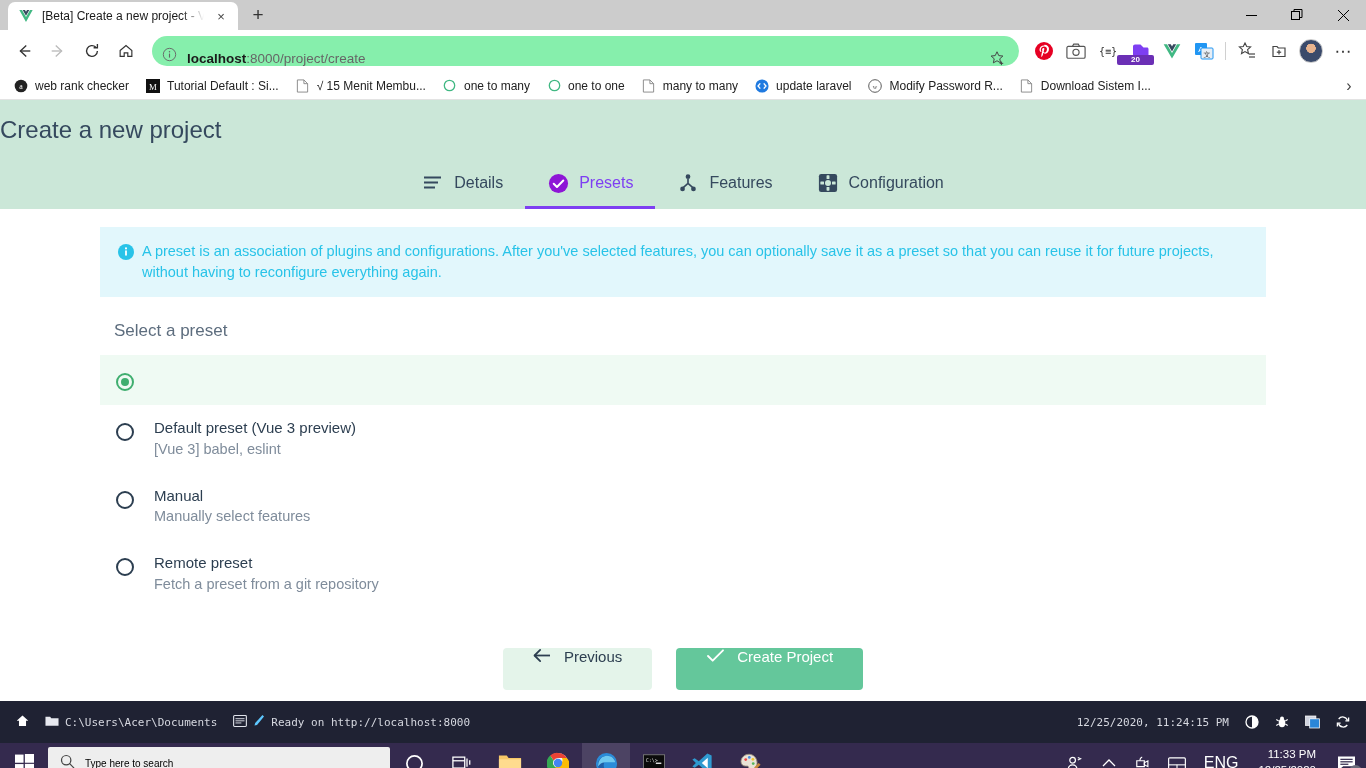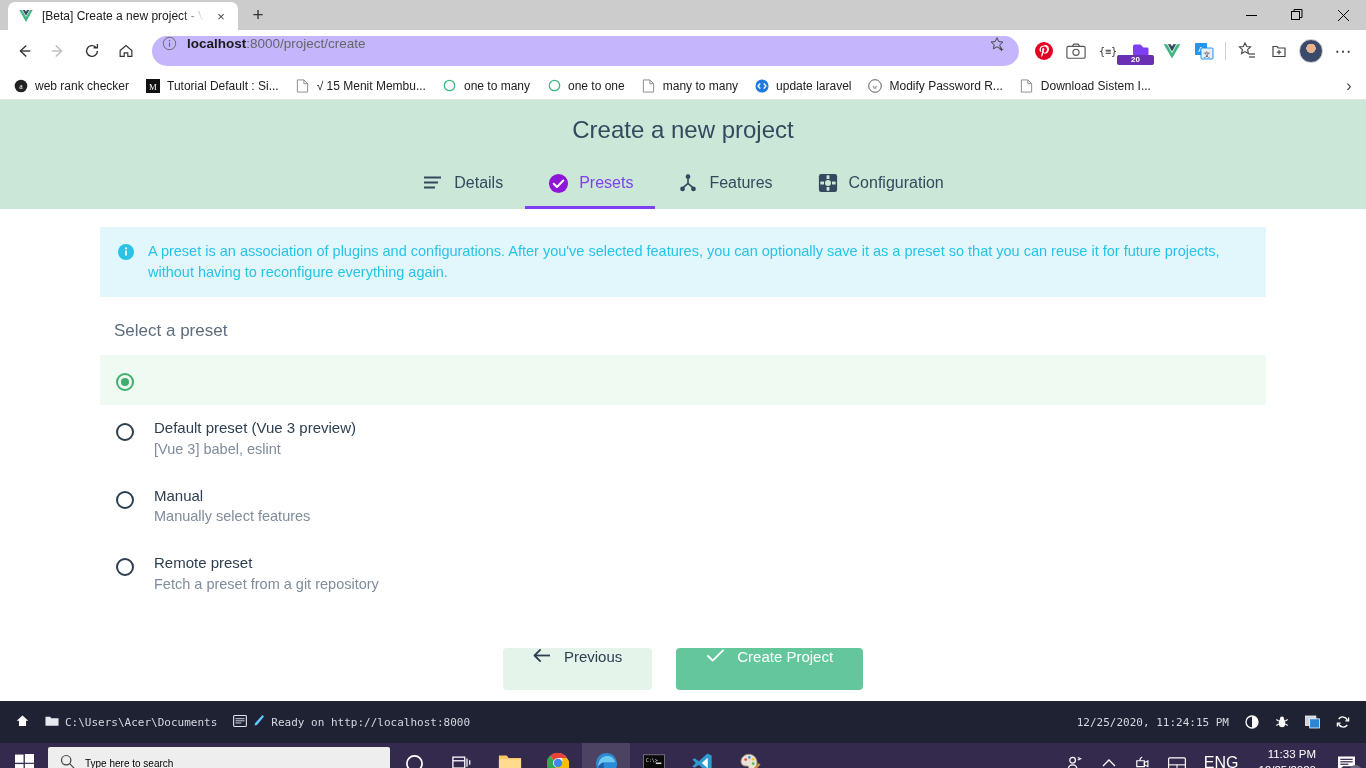--- a/index.html
+++ b/index.html
@@ -54,22 +54,22 @@
     height: 42px; background: #ffffff;
     display: flex; align-items: center; padding: 0 8px; gap: 2px;
   }
   .nav-btn {
     width: 32px; height: 32px; border-radius: 4px;
     display: flex; align-items: center; justify-content: center;
     flex: 0 0 32px;
   }
   .omnibox {
     flex: 1; height: 30px; margin: 0 8px;
-    background: #c4b5fd; border-radius: 15px;
-    display: flex; align-items: flex-start; padding: 0 10px; gap: 10px;
+    background: #86efac; border-radius: 15px;
+    display: flex; align-items: flex-end; padding: 0 10px; gap: 10px;
     min-width: 0;
   }
   .omnibox-url { font-size: 13.5px; color: #666; white-space: nowrap; overflow: hidden; }
   .omnibox-url b { color: #1a1a1a; font-weight: 600; }
   .omni-star { margin-left: auto; flex: 0 0 24px; display:flex; align-items:center; justify-content:center;}
   .tool-icon {
     width: 30px; height: 30px; flex: 0 0 30px;
     display: flex; align-items: center; justify-content: center;
     position: relative;
   }
@@ -97,37 +97,37 @@
   .bm-ico { width: 16px; height: 16px; flex: 0 0 16px; display: flex; align-items: center; justify-content: center; }
   .bm-overflow { margin-left: auto; width: 22px; display:flex; align-items:center; justify-content:center; flex: 0 0 22px;}
 
   
   .page { height: 601px; background: #fff; display: flex; flex-direction: column; overflow: hidden;}
   .vue-header {
     background: #cbe7d8; padding-top: 16px;
     flex: 0 0 auto;
   }
   .vue-title {
-    text-align: center; font-size: 24px; color: #35495e; font-weight: 400;
+    text-align: left; font-size: 24px; color: #35495e; font-weight: 400;
     padding-bottom: 18px;
   }
   .vue-tabs { display: flex; justify-content: center; gap: 0; }
   .vue-tab {
     display: flex; align-items: center; gap: 10px;
     padding: 10px 22px 12px 22px;
     font-size: 16px; color: #35495e;
     border-bottom: 3px solid transparent;
   }
   .vue-tab.active { color: #7e3ff2; border-bottom-color: #7e3ff2; }
   .vue-tab-ico { width: 22px; height: 22px; flex: 0 0 22px; display:flex; align-items:center; justify-content:center;}
 
   .content-area { flex: 1; background: #fff; padding: 0 100px; overflow: hidden;}
   .info-banner {
     margin-top: 18px;
-    background: #e2f7fc; display: flex; gap: 14px;
+    background: #e2f7fc; display: flex; gap: 8px;
     padding: 14px 18px; align-items: flex-start;
   }
   .info-ico { flex: 0 0 16px; margin-top: 3px; }
   .info-text { font-size: 14.5px; line-height: 1.45; color: #28c3e8; }
 
   .select-preset-label {
     font-size: 17px; color: #5d6d7e; margin: 24px 0 14px 14px;
   }
   .preset-list { display: flex; flex-direction: column; }
   .preset-row {

